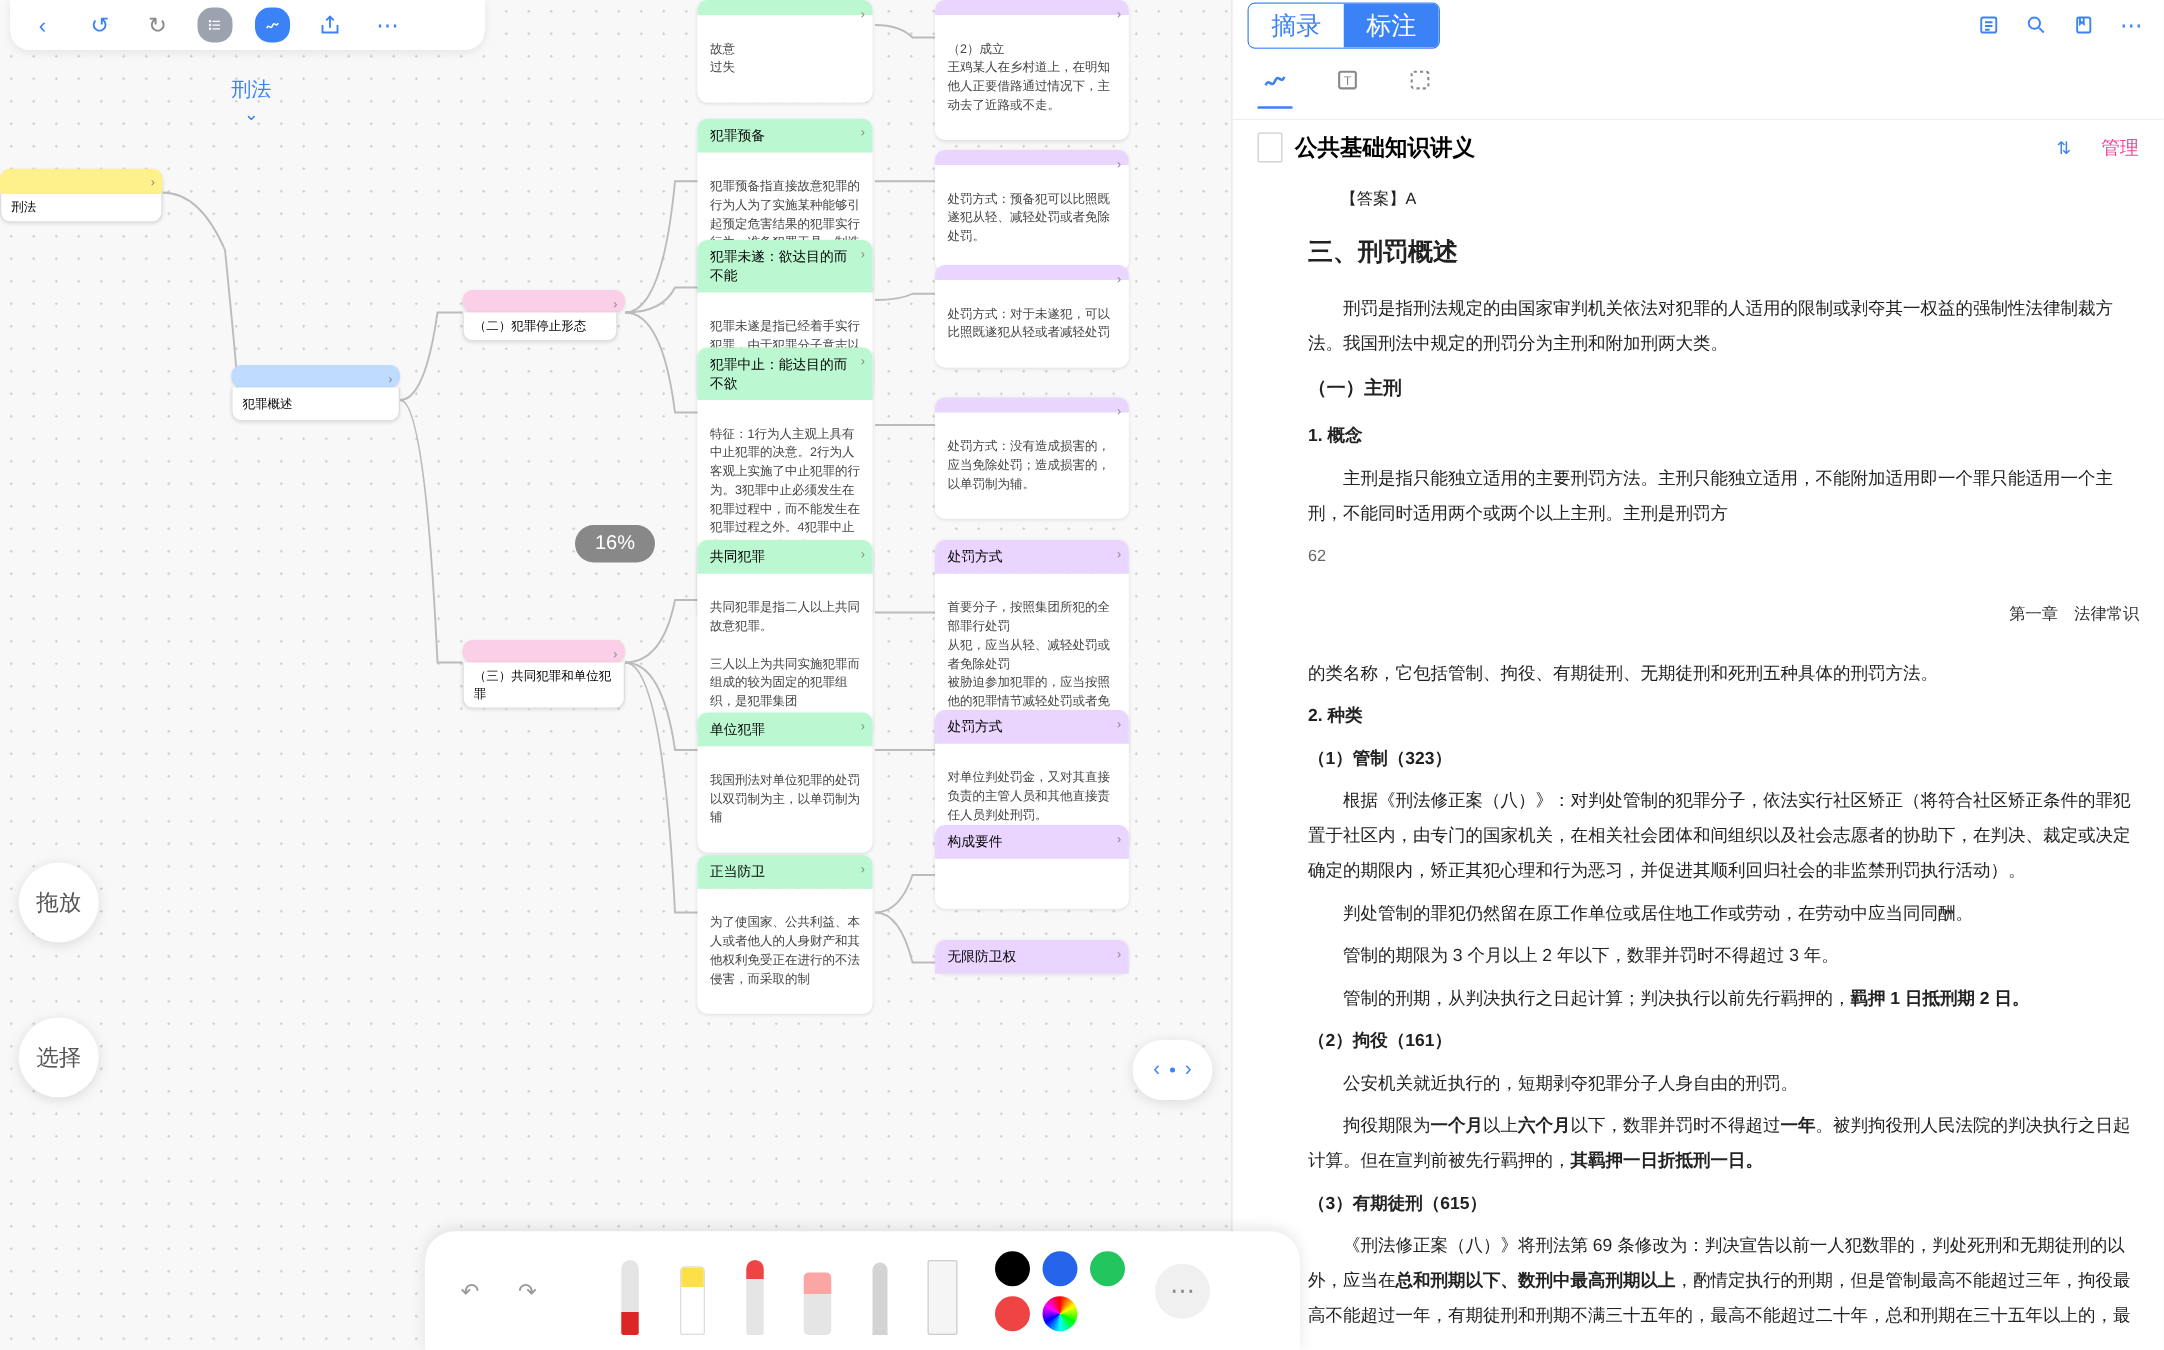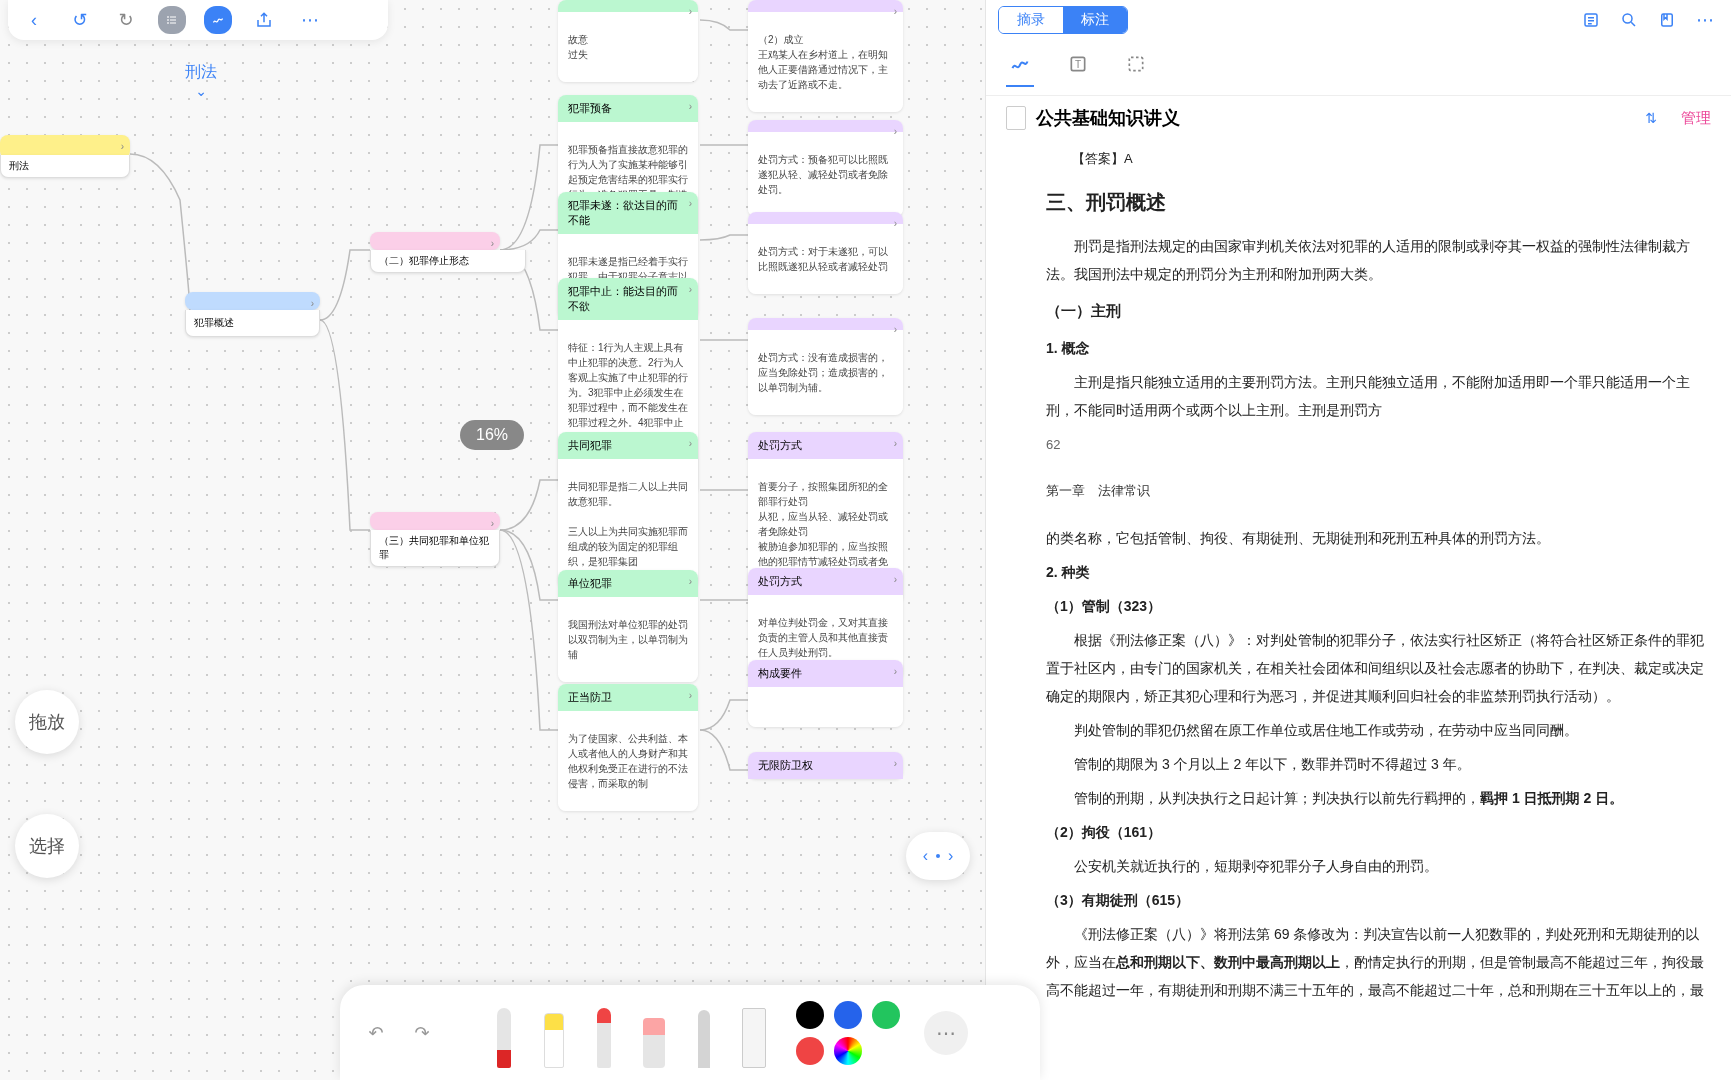--- a/index.html
+++ b/index.html
@@ -43,37 +43,37 @@
 .colors{display:flex;flex-direction:column;gap:8px;margin-left:10px}
 .color-row{display:flex;gap:10px}
 .color-dot{width:28px;height:28px;border-radius:50%;cursor:pointer}
 .menu-dots{width:44px;height:44px;background:#f0f0f0;border-radius:50%;display:flex;align-items:center;justify-content:center;color:#888;font-size:20px;cursor:pointer;margin-left:10px}
 svg.connectors{position:absolute;inset:0;width:100%;height:100%;pointer-events:none}
 svg.connectors path{stroke:#bbb;stroke-width:1.5;fill:none}
 
 .doc-panel{flex:1;background:#fff;border-left:1px solid #e5e5e5;display:flex;flex-direction:column;overflow:hidden}
 .doc-top{display:flex;align-items:center;padding:0 12px;height:40px;gap:10px}
 .seg{display:flex;border:1px solid #3b82f6;border-radius:6px;overflow:hidden}
-.seg div{padding:4px 18px;font-size:14px;cursor:pointer}
+.seg div{padding:4px 18px;font-size:20px;cursor:pointer}
 .seg .active{background:#3b82f6;color:#ffffff}
 .seg .inactive{color:#3b82f6;background:#fff}
 .doc-top .ico{width:28px;height:28px;display:flex;align-items:center;justify-content:center;color:#3b82f6;font-size:18px;cursor:pointer}
 .doc-tabs{display:flex;gap:30px;padding:8px 20px;border-bottom:1px solid #eee}
 .doc-tabs .dtab{padding:6px 4px;cursor:pointer;color:#888;font-size:18px}
 .doc-tabs .dtab.act{color:#3b82f6;border-bottom:2px solid #3b82f6}
 .doc-header{display:flex;align-items:center;padding:10px 20px;gap:10px}
 .doc-header .thumb{width:20px;height:24px;border:1px solid #ccc;border-radius:2px}
 .doc-header h2{font-size:18px;font-weight:600}
 .doc-header .sort{margin-left:auto;color:#3b82f6;font-size:14px;cursor:pointer}
 .doc-header .manage{color:#ec4899;font-size:15px;cursor:pointer;margin-left:14px}
 .doc-body{flex:1;overflow-y:auto;padding:0 20px 20px 60px;font-size:14px;line-height:2;color:#222}
 .doc-body h3{font-size:20px;font-weight:700;margin:10px 0}
 .doc-body h4{font-size:15px;font-weight:700;margin:8px 0}
 .doc-body p{margin:6px 0;text-indent:2em}
-.doc-body .chapter{text-align:left;font-size:13px;margin:20px 0;color:#333}
+.doc-body .chapter{text-align:right;font-size:13px;margin:20px 0;color:#333}
 .doc-body .pg{font-size:13px;color:#666;text-indent:0;margin:8px 0}
 .doc-body .ans{font-size:13px;text-indent:2em}
 .doc-body b{font-weight:700}
 .doc-body .noin{text-indent:0}
 </style>
 </head>
 <body>
 
 <div class="app">
   <div class="canvas-area">
@@ -137,21 +137,21 @@
       <div class="node n-white node-single" style="left:0;top:155px;width:130px;border-radius:0 0 8px 8px;border-top:none;font-size:10px;padding:4px 8px">刑法</div>
 
       <div class="node n-blue node-single" style="left:185px;top:292px;width:135px;height:18px">
           <span class="chev">›</span>
         </div>
       <div class="node n-white node-single" style="left:185px;top:310px;width:135px;border-radius:0 0 8px 8px;border-top:none;font-size:10px;padding:6px 8px">犯罪概述</div>
 
       <div class="node n-pink node-single" style="left:370px;top:232px;width:130px;height:18px">
           <span class="chev">›</span>
         </div>
-      <div class="node n-white node-single" style="left:370px;top:250px;width:156px;border-radius:0 0 8px 8px;border-top:none;font-size:10px;padding:4px 8px">（二）犯罪停止形态</div>
+      <div class="node n-white node-single" style="left:370px;top:250px;width:124px;border-radius:0 0 8px 8px;border-top:none;font-size:10px;padding:4px 8px">（二）犯罪停止形态</div>
 
       <div class="node n-pink node-single" style="left:370px;top:512px;width:130px;height:18px">
           <span class="chev">›</span>
         </div>
       <div class="node n-white node-single" style="left:370px;top:530px;width:130px;border-radius:0 0 8px 8px;border-top:none;font-size:10px;padding:4px 8px">（三）共同犯罪和单位犯罪</div>
 
       <div class="node" style="left:558px;top:0;width:140px">
         <div class="node-header n-green">
             <span class="chev">›</span>
           </div>
@@ -343,17 +343,18 @@
       <div class="chapter">第一章　法律常识</div>
       <p class="noin">的类名称，它包括管制、拘役、有期徒刑、无期徒刑和死刑五种具体的刑罚方法。</p>
       <p class="noin"><b>2. 种类</b></p>
       <p class="noin"><b>（1）管制（323）</b></p>
       <p>根据《刑法修正案（八）》：对判处管制的犯罪分子，依法实行社区矫正（将符合社区矫正条件的罪犯置于社区内，由专门的国家机关，在相关社会团体和间组织以及社会志愿者的协助下，在判决、裁定或决定确定的期限内，矫正其犯心理和行为恶习，并促进其顺利回归社会的非监禁刑罚执行活动）。</p>
       <p>判处管制的罪犯仍然留在原工作单位或居住地工作或劳动，在劳动中应当同同酬。</p>
       <p>管制的期限为 3 个月以上 2 年以下，数罪并罚时不得超过 3 年。</p>
       <p><span>管制的刑期，从判决执行之日起计算；判决执行以前先行羁押的，</span><b>羁押 1 日抵刑期 2 日。</b></p>
       <p class="noin"><b>（2）拘役（161）</b></p>
       <p>公安机关就近执行的，短期剥夺犯罪分子人身自由的刑罚。</p>
+      <p><span>拘役期限为</span><b>一个月</b><span>以上</span><b>六个月</b><span>以下，数罪并罚时不得超过</span><b>一年</b><span>。被判拘役刑人民法院的判决执行之日起计算。但在宣判前被先行羁押的，</span><b>其羁押一日折抵刑一日。</b></p>
       <p class="noin"><b>（3）有期徒刑（615）</b></p>
       <p><span>《刑法修正案（八）》将刑法第 69 条修改为：判决宣告以前一人犯数罪的，判处死刑和无期徒刑的以外，应当在</span><b>总和刑期以下、数刑中最高刑期以上</b><span>，酌情定执行的刑期，但是管制最高不能超过三年，拘役最高不能超过一年，有期徒刑和刑期不满三十五年的，最高不能超过二十年，总和刑期在三十五年以上的，最</span></p>
     </div>
   </div>
 </div>
 
 </body></html>

